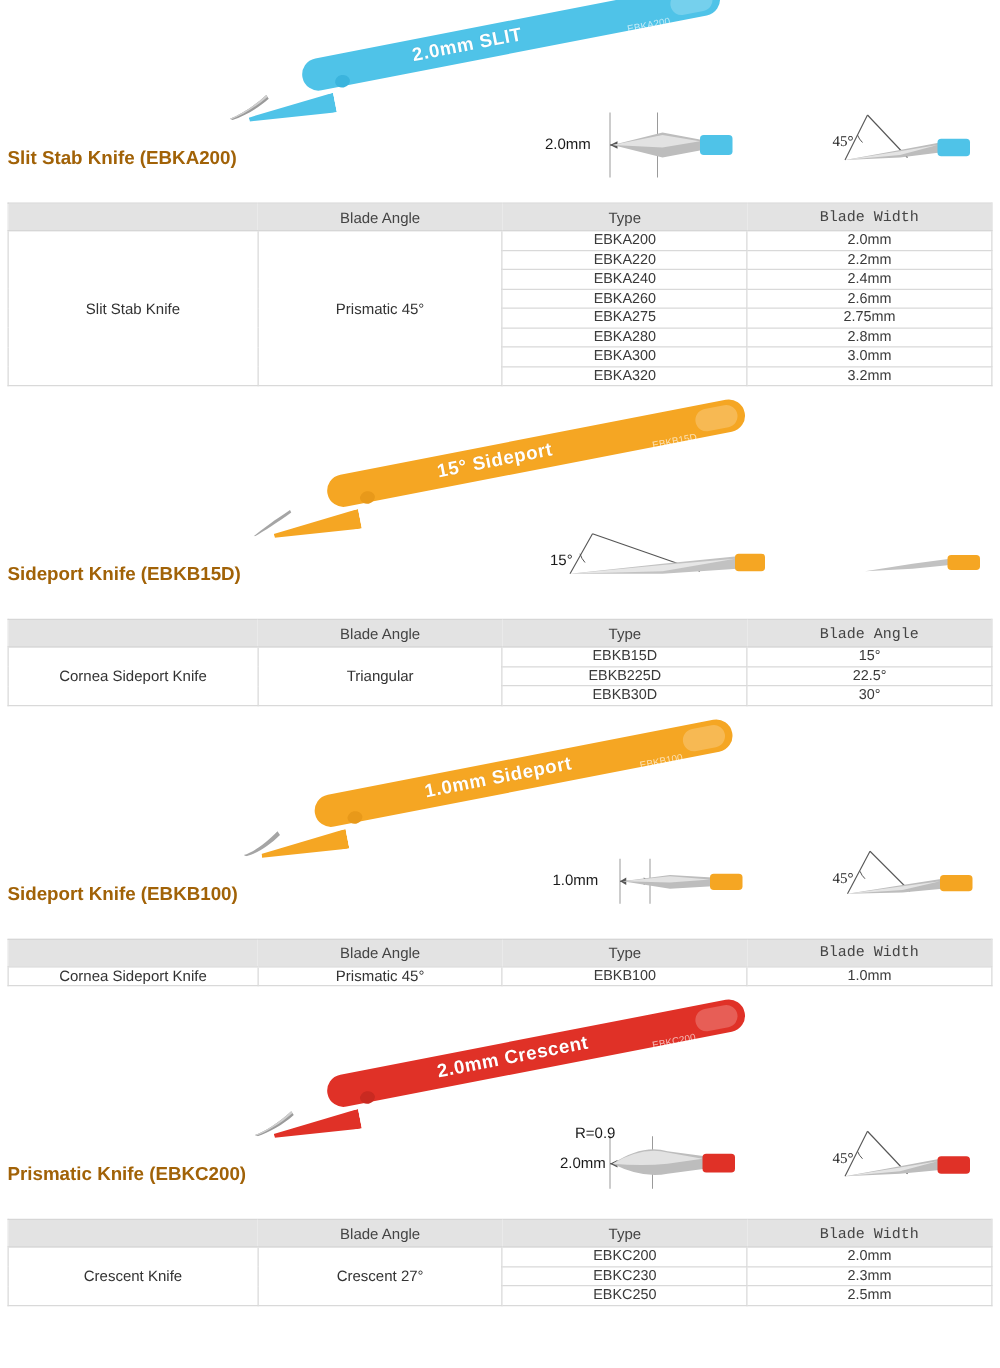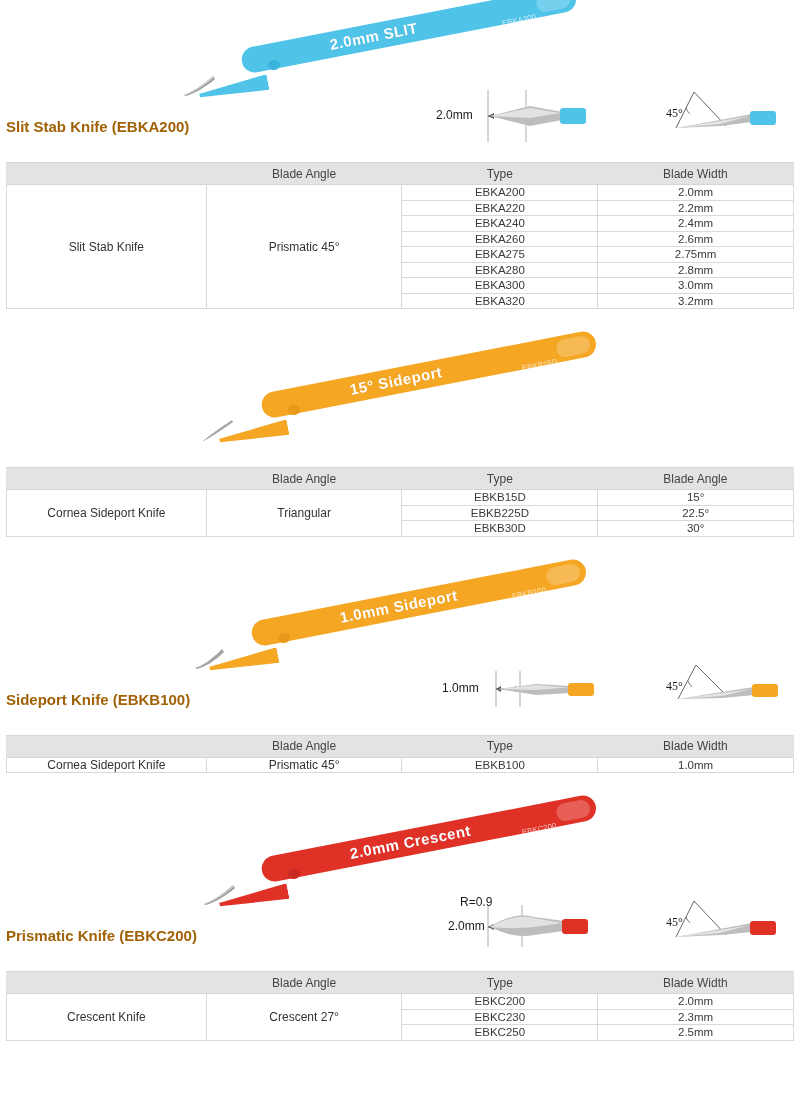--- a/index.html
+++ b/index.html
@@ -133,21 +133,21 @@
     position: absolute;
     font-size: 12px;
     color: #1a1a1a;
     white-space: nowrap;
   }
 
   
   table.spec {
     border-collapse: collapse;
     width: 788px;
-    margin: 10px 6px 12px 6px;
+    margin: 10px 6px 0 6px;
     font-size: 11.5px;
     color: #333;
   }
   table.spec th {
     background: #e3e3e3;
     font-weight: normal;
     color: #444;
     height: 22px;
     font-size: 12px;
     border: 1px solid #d6d6d6;
@@ -164,21 +164,21 @@
     color: #3a3a3a;
   }
   table.spec td.name, table.spec td.angle {
     font-size: 12px;
     color: #333;
     text-align: center;
   }
   .colw1 { width: 200px; }
   .colw2 { width: 196px; }
   .colw3 { width: 196px; }
-  .colw4 { width: 196px; }
+  .colw4 { width: 196px; font-family: Liberation Mono, monospace; }
 
   .spacer-lg { height: 24px; }
 </style>
 </head>
 <body>
 
 <div class="page">
 
   <div class="product">
     <div class="illus">
@@ -280,20 +280,42 @@
         <div class="barrel" style="background:#f5a623;"></div>
         <div class="taper" style="background:#f5a623;"></div>
         <div class="bump" style="background:#e8991a;"></div>
         <svg class="blade-tip" viewBox="0 0 34 22">
           <path d="M1 22 C8 16, 18 9, 30 1 L31 3 C20 11, 9 18, 2 22 Z" fill="#a5a5a5"></path>
         </svg>
         <div class="pen-label">15° Sideport</div>
         <div class="brand">EBKB15D</div>
       </div>
     </div>
+    <div class="title-row">
+      <div class="prod-title">Sideport Knife (EBKB15D)</div>
+
+      <div class="diagram mid" style="left:440px;width:250px;height:60px;">
+        <svg width="250" height="60" viewBox="0 0 250 60">
+          <path d="M34 8 L16 40" stroke="#555" stroke-width="0.9" fill="none"></path>
+          <path d="M34 8 L120 38" stroke="#555" stroke-width="0.9" fill="none"></path>
+          <path d="M24 24 A 18 18 0 0 0 28 31" stroke="#555" stroke-width="0.8" fill="none"></path>
+          <path d="M16 40 L90 32 L150 26 L150 36 L90 40 Z" fill="#c2c2c2"></path>
+          <path d="M16 40 L90 33 L148 28 L90 38 Z" fill="#e6e6e6"></path>
+          <rect x="148" y="24" width="24" height="14" rx="3" fill="#f5a623"></rect>
+        </svg>
+        <div class="dlabel" style="left:0px; top:22px;">15°</div>
+      </div>
+
+      <div class="diagram right" style="left:690px;width:110px;height:60px;">
+        <svg width="110" height="60" viewBox="0 0 110 60">
+          <path d="M2 38 L40 32 L70 28 L70 33 L40 36 Z" fill="#c2c2c2"></path>
+          <rect x="68" y="25" width="26" height="12" rx="3" fill="#f5a623"></rect>
+        </svg>
+      </div>
+    </div>
 
     <table class="spec">
       <thead>
         <tr>
           <th class="first colw1"></th>
           <th class="colw2">Blade Angle</th>
           <th class="colw3">Type</th>
           <th class="last colw4">Blade Angle</th>
         </tr>
       </thead>

